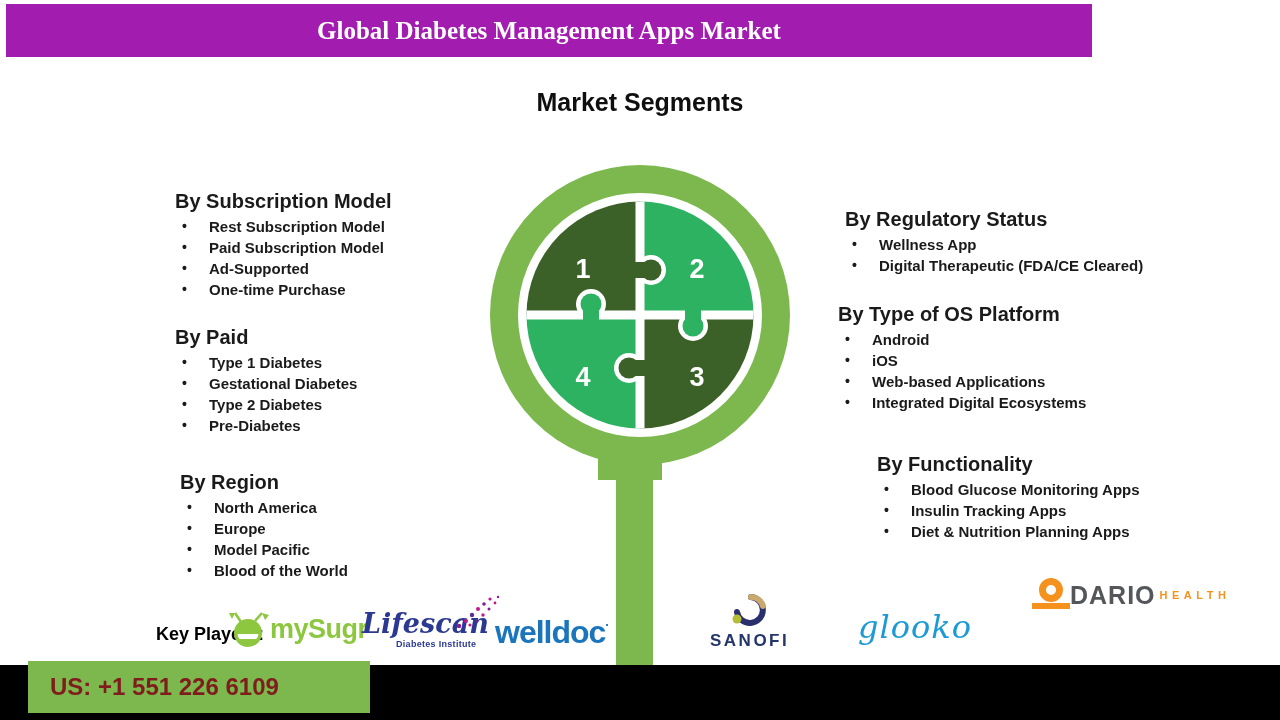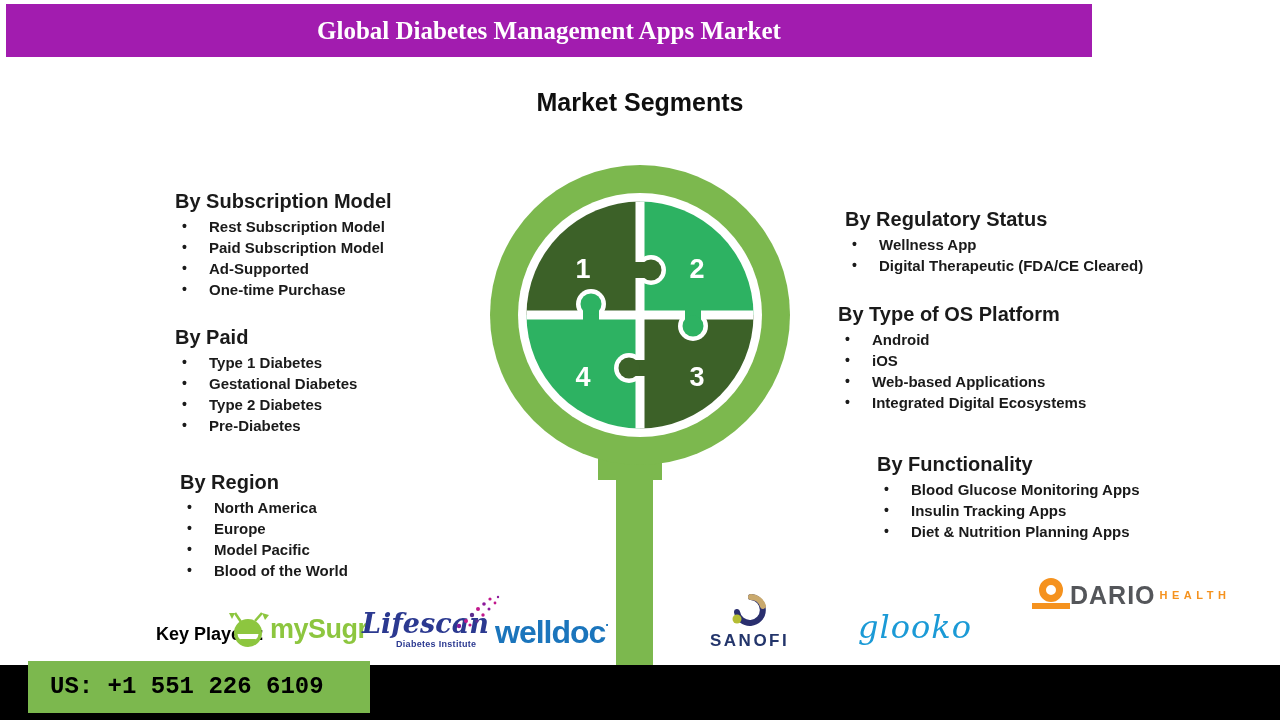--- a/index.html
+++ b/index.html
@@ -30,21 +30,21 @@
   .sanofi{display:flex;flex-direction:column;align-items:center;}
   .sanofi-text{font-size:17px;font-weight:bold;color:#23356b;letter-spacing:2.5px;margin-top:2px;}
   .glooko-text{font-family:"DejaVu Serif",serif;font-style:italic;font-weight:normal;font-size:32px;color:#1b9ad6;letter-spacing:1px;}
   .dario{display:flex;flex-direction:row;align-items:center;}
   .dario-text{font-size:25px;font-weight:bold;color:#54565a;letter-spacing:1px;line-height:26px;}
   .dario-sub{font-size:11px;font-weight:bold;color:#f5921e;letter-spacing:4.5px;margin-left:4px;}
 
   
   .ftr-black{position:absolute;left:0;top:665px;width:1280px;height:55px;background:#000;}
   .ftr-green{position:absolute;left:28px;top:661px;width:342px;height:52px;background:#7cb84e;}
-  .ftr-phone{font-family:Liberation Mono, monospace;font-size:24px;font-weight:bold;color:#000000;
+  .ftr-phone{font-family:Liberation Sans, sans-serif;font-size:24px;font-weight:bold;color:#7f1d1d;
              line-height:52px;padding-left:22px;}
 </style>
 </head>
 <body>
 
 <div id="page">
 
   <div class="hdr">
     <div class="hdr-title">Global Diabetes Management Apps Market</div>
   </div>

